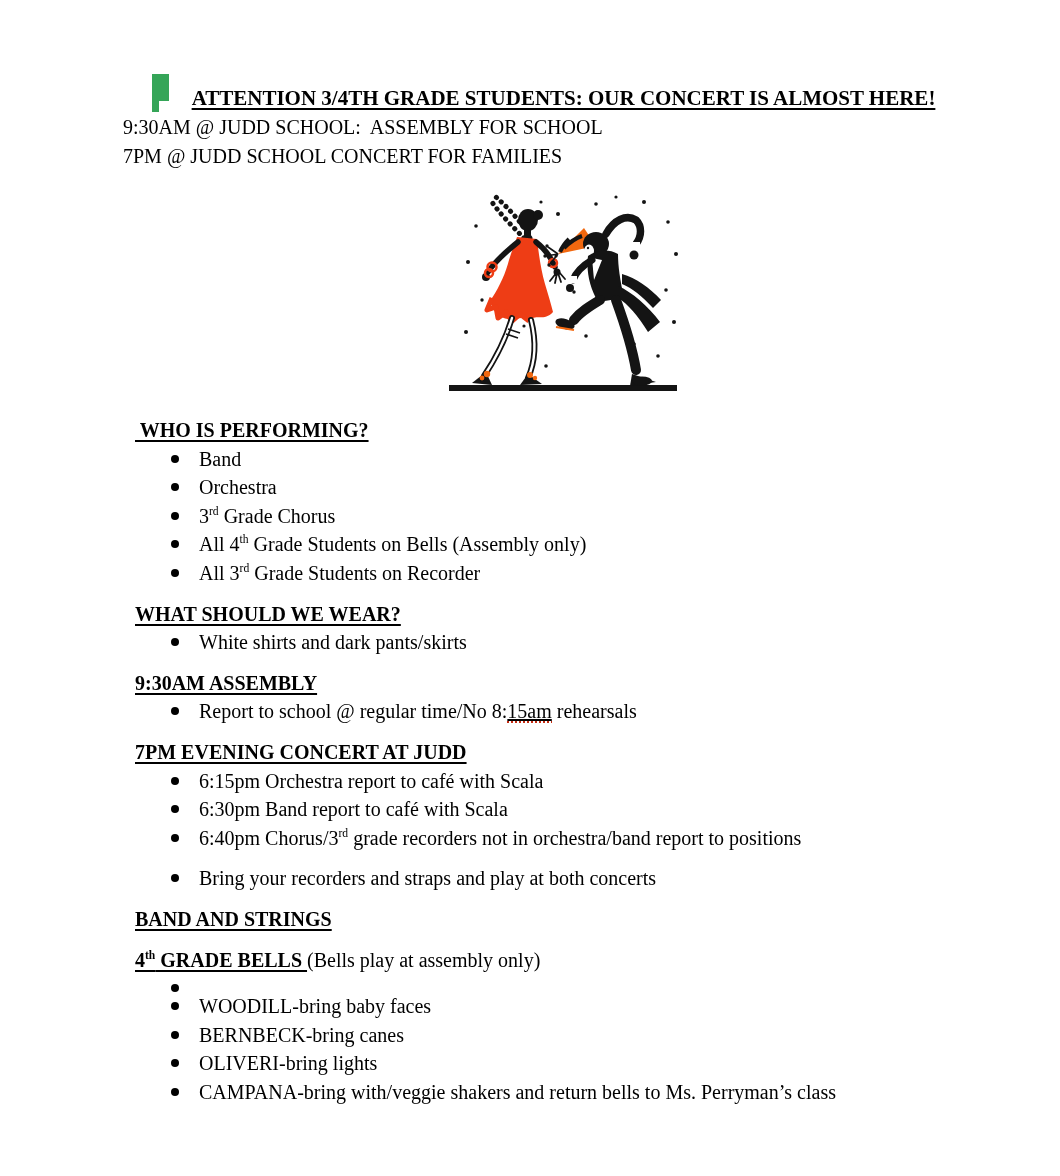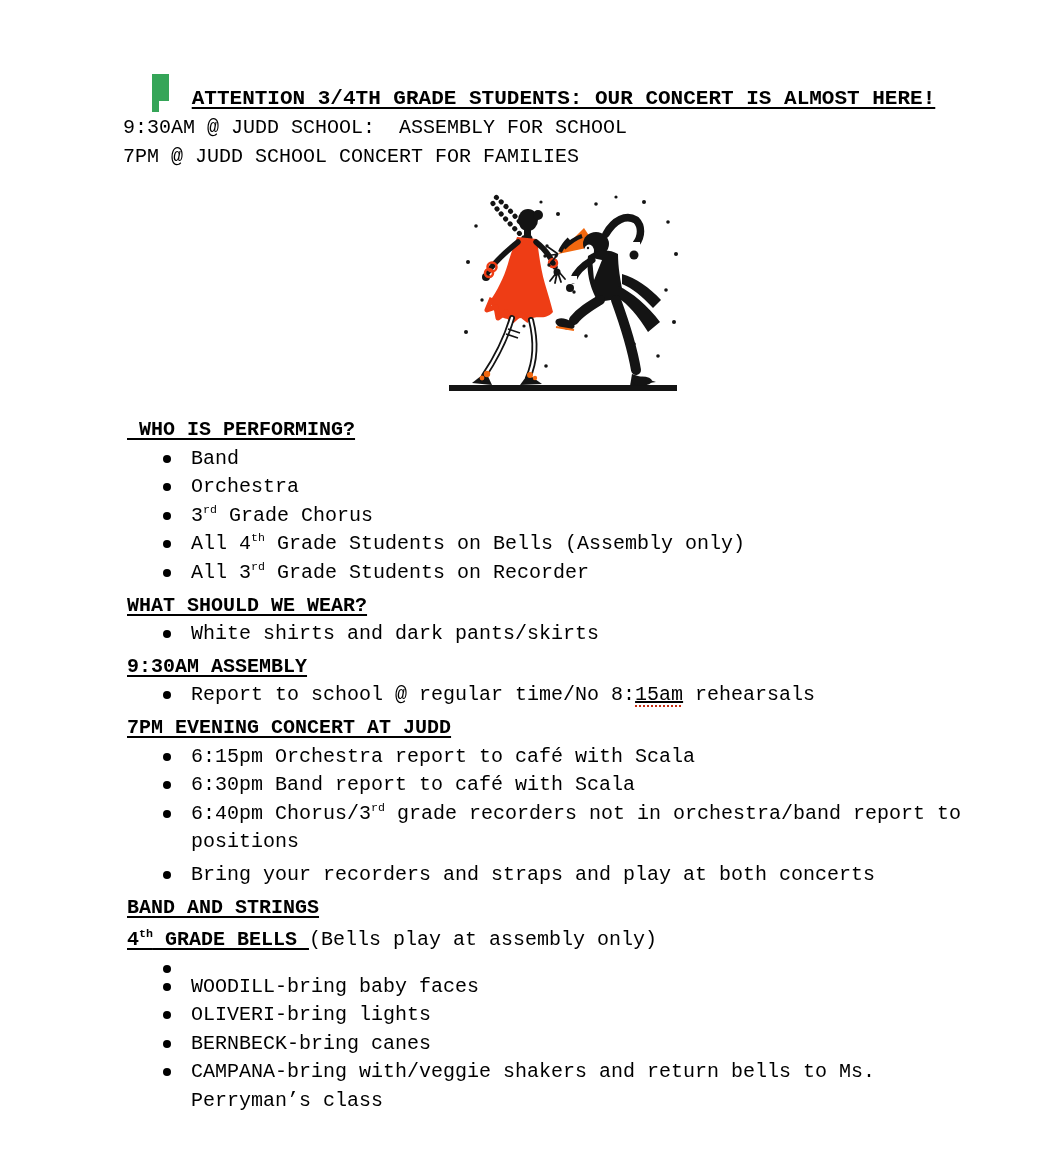--- a/index.html
+++ b/index.html
@@ -2,42 +2,42 @@
 <html><head>
 <meta charset="utf-8">
 <style>
   html,body{margin:0;padding:0;background:#ffffff;}
   .page{
     position:relative;
     width:1060px;height:1176px;
     background:#ffffff;
     box-sizing:border-box;
     padding:84px 56px 0 123px;
-    font-family:Liberation Mono, monospace;
+    font-family:Liberation Serif, serif;
     color:#000;
     overflow:hidden;
   }
   .doc-title{
     font-size:21px;font-weight:bold;text-align:center;line-height:29px;
     text-decoration:underline;text-decoration-thickness:2px;text-underline-offset:3px;
     white-space:pre;position:relative;z-index:1;
   }
   .doc-subtitle{
     font-size:20px;text-align:left;line-height:29px;white-space:pre;
   }
   .green-marker{
     position:absolute;left:152px;top:74px;width:17px;height:27px;z-index:0;
   }
   .green-marker::after{
     content:"";position:absolute;left:0;top:27px;width:7px;height:11px;background:inherit;
   }
   .illustration-wrap{
     text-align:center;margin-top:23px;margin-bottom:19px;height:203px;
   }
-  .section{margin:4px;}
+  .section{margin:12px;}
   .sec-h{font-size:20px;line-height:28.6px;font-weight:bold;}
   .sec-h-main{
     text-decoration:underline;text-decoration-thickness:2px;text-underline-offset:3px;
     white-space:pre;
   }
   .sec-h-suffix{font-weight:normal;}
   ul.bullets{list-style:none;margin:0;padding:0;}
   ul.bullets li{display:flex;align-items:flex-start;font-size:20px;line-height:28.6px;}
   .dot{flex:0 0 auto;width:8px;height:8px;border-radius:50%;background:#000;margin:10px 20px 0 36px;}
   sup{font-size:0.58em;line-height:0;vertical-align:super;}
@@ -236,27 +236,27 @@
         <ul class="bullets">
           <li>
             <span class="dot"></span>
           </li>
           <li>
             <span class="dot"></span>
             <span class="li-text">WOODILL-bring baby faces</span>
           </li>
           <li>
             <span class="dot"></span>
+            <span class="li-text">BERNBECK-bring canes</span>
+          </li>
+          <li>
+            <span class="dot"></span>
             <span class="li-text">OLIVERI-bring lights</span>
           </li>
           <li>
             <span class="dot"></span>
-            <span class="li-text">BERNBECK-bring canes</span>
-          </li>
-          <li>
-            <span class="dot"></span>
             <span class="li-text">CAMPANA-bring with/veggie shakers and return bells to Ms. Perryman’s class</span>
           </li>
         </ul>
       </div>
     </div>
 
 </div>
 
 </body></html>

